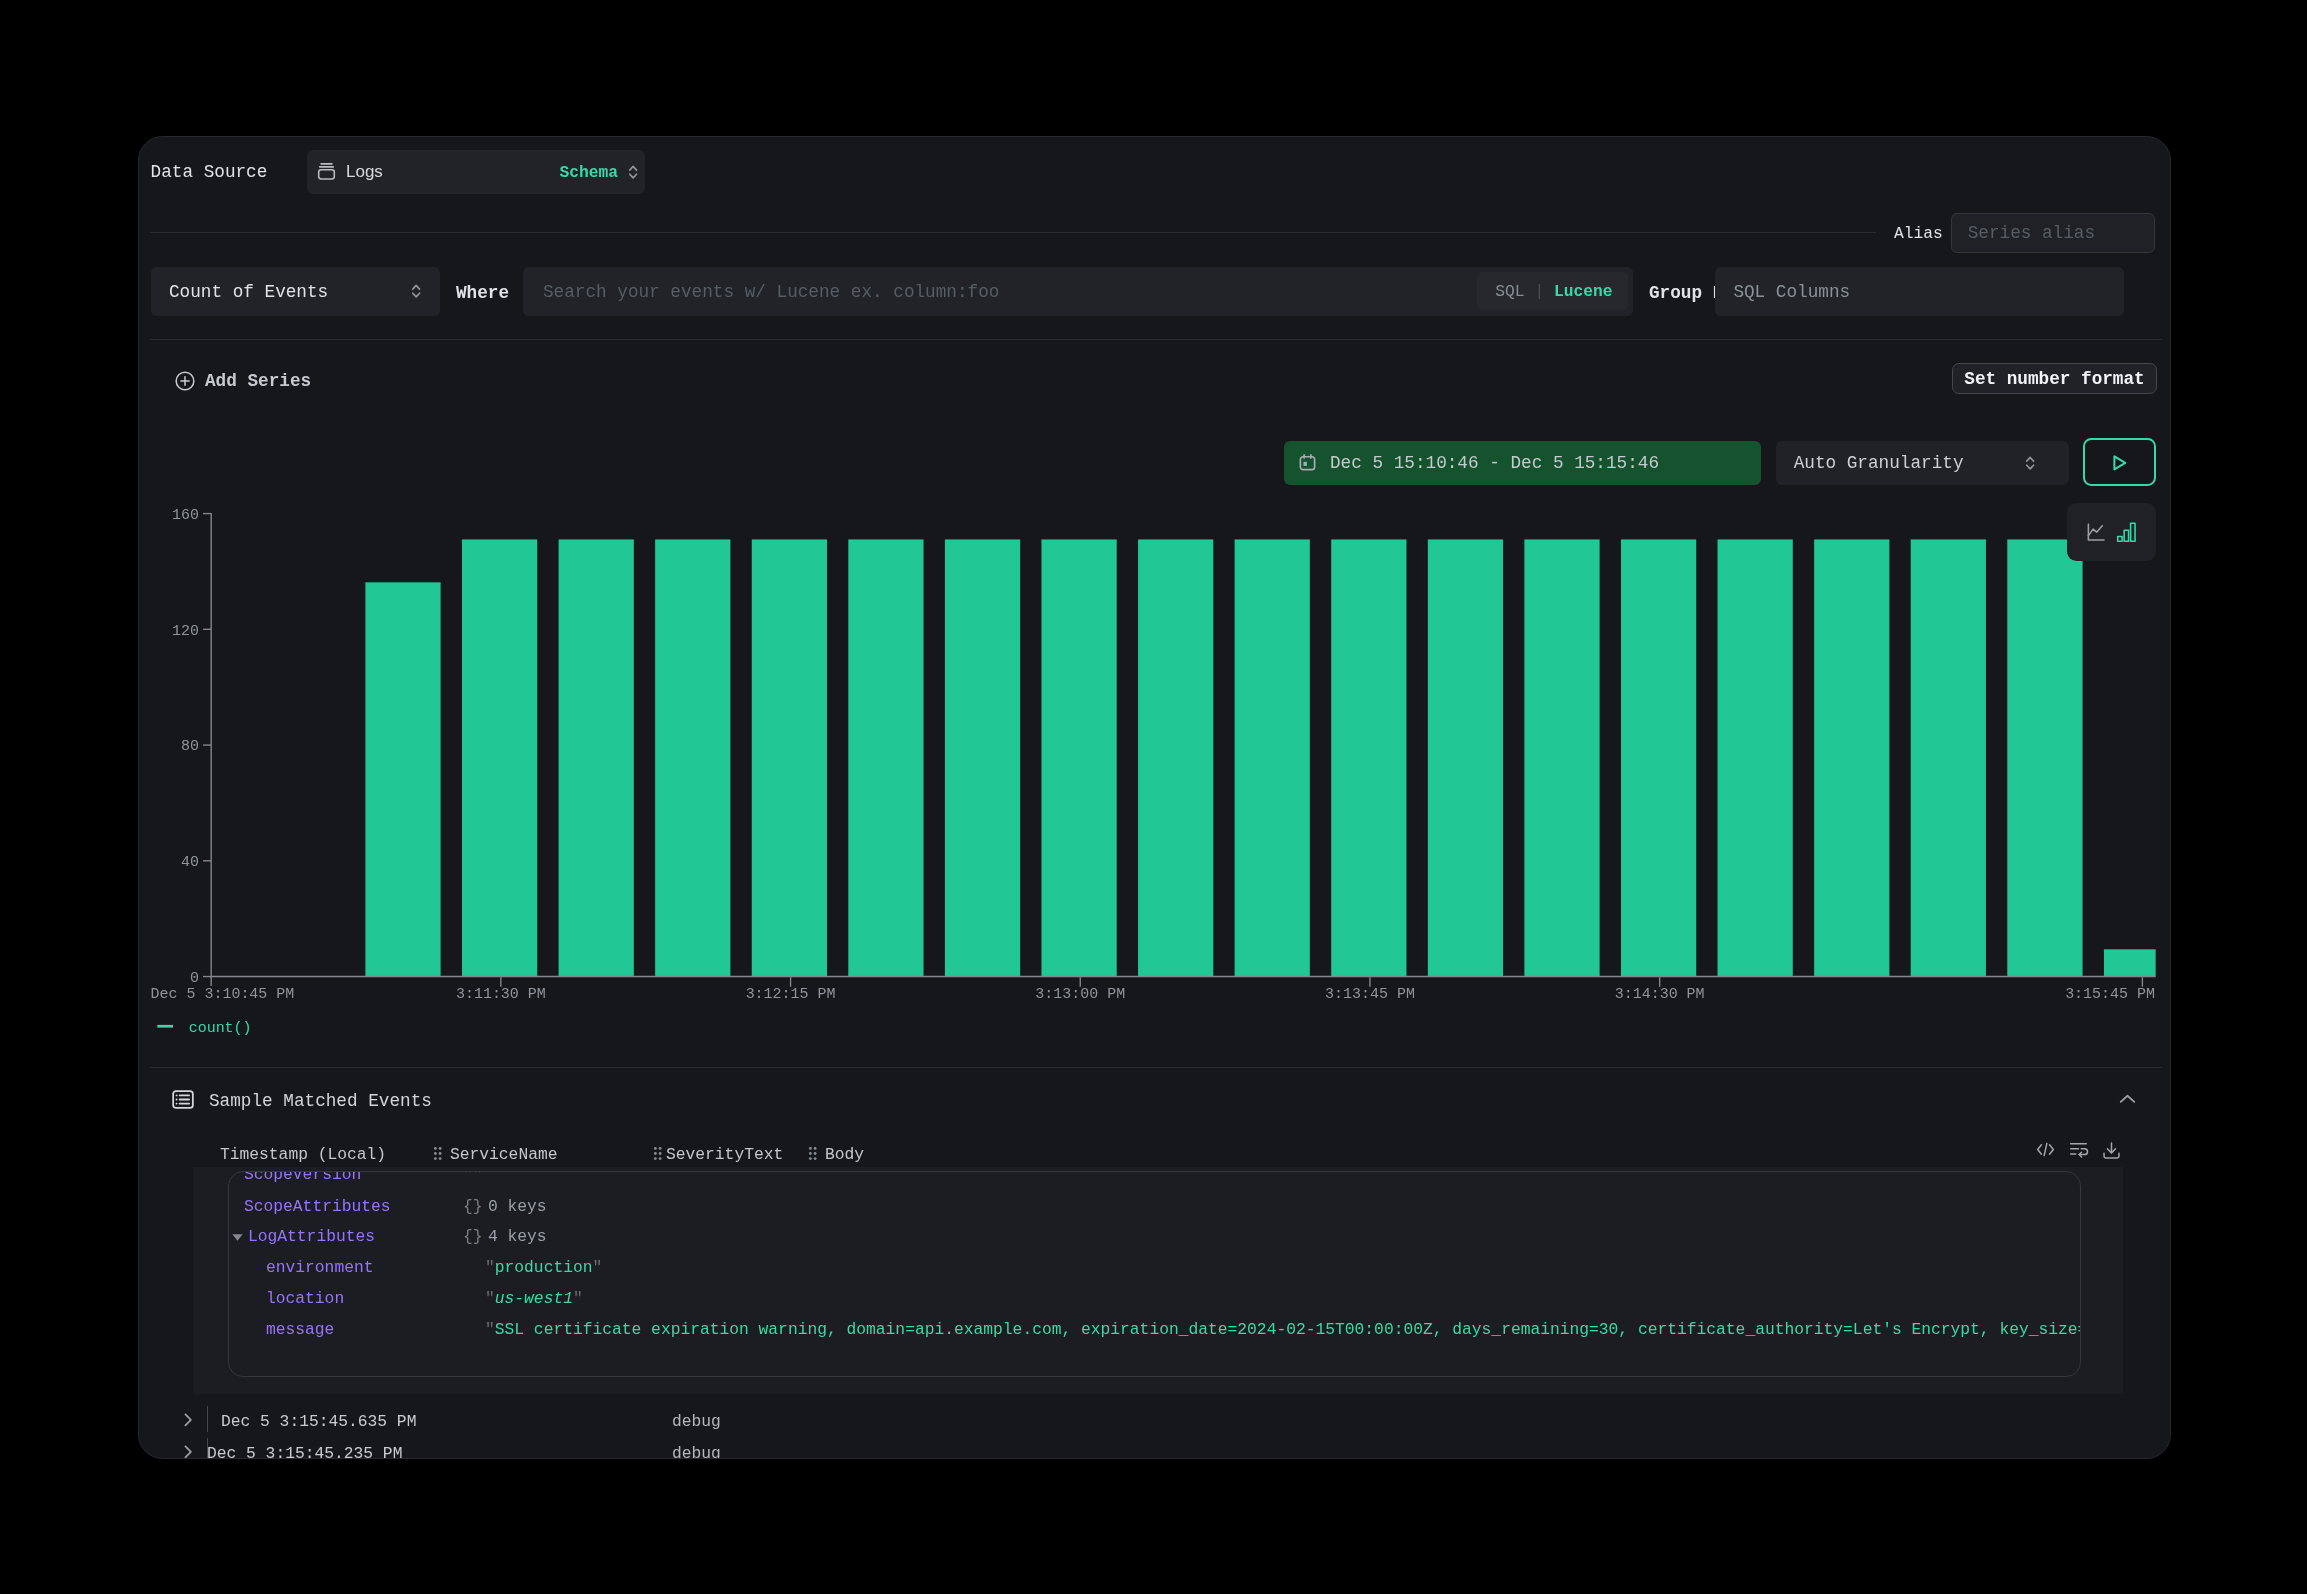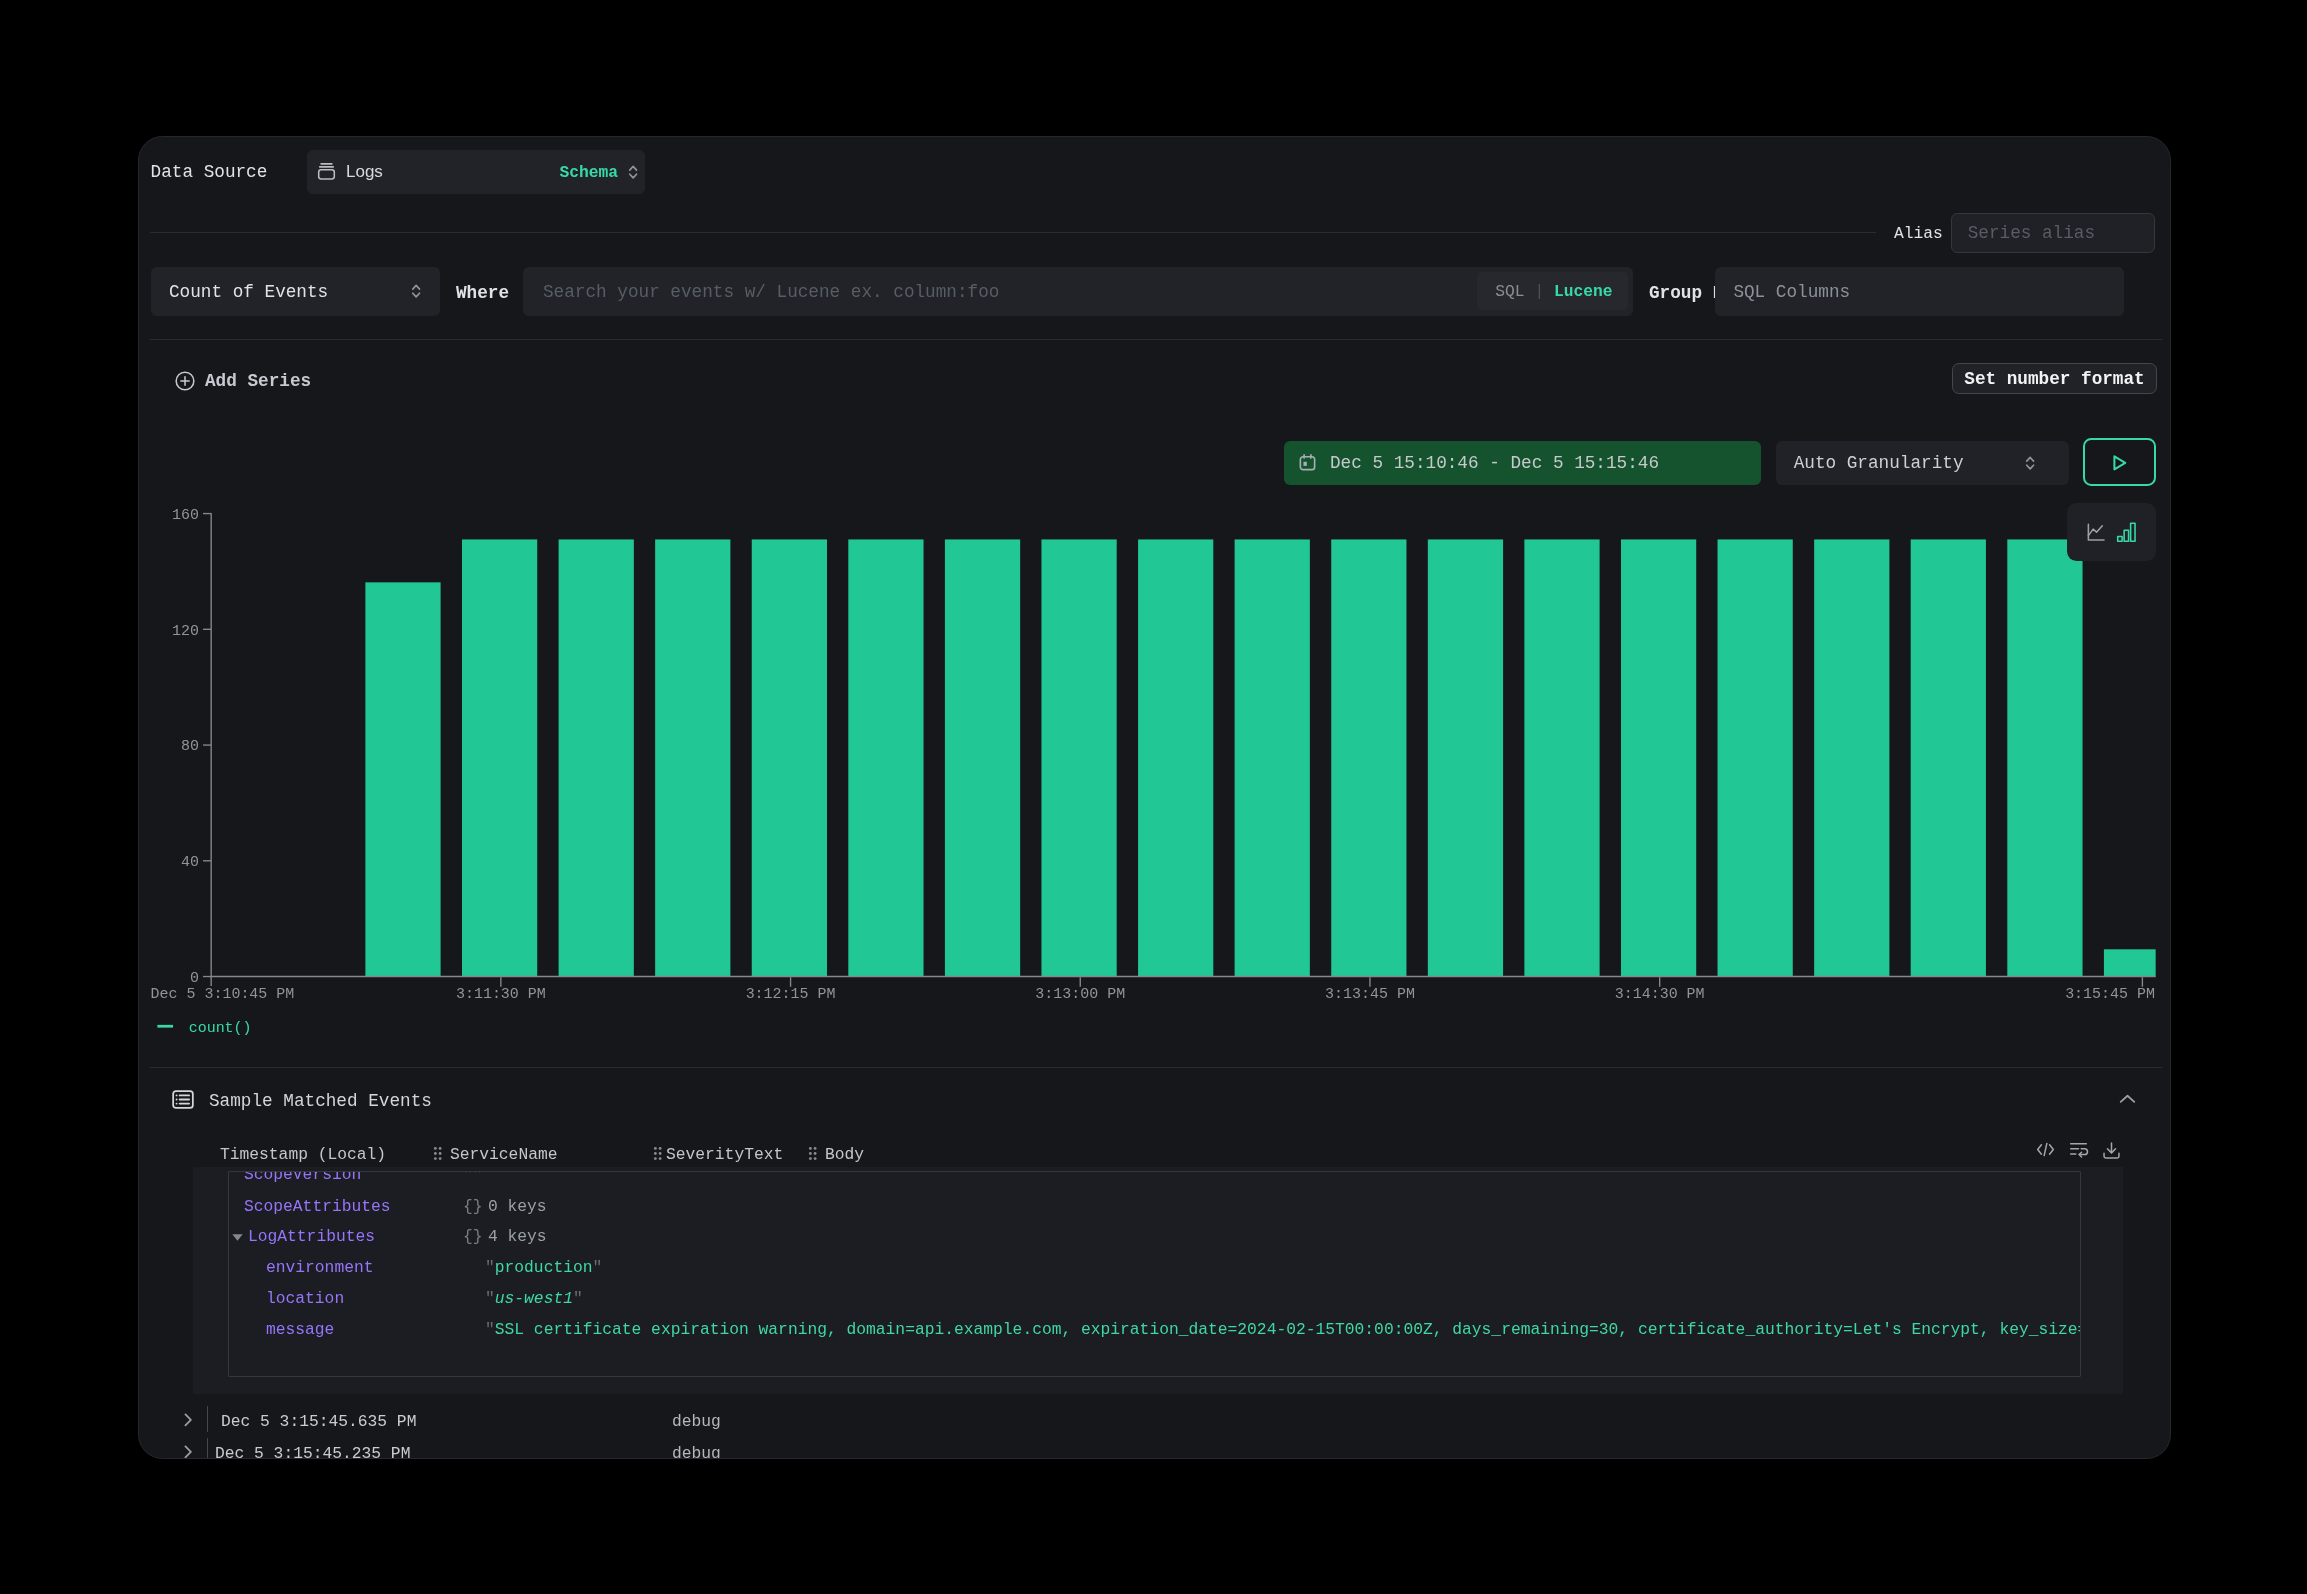--- a/index.html
+++ b/index.html
@@ -255,21 +255,21 @@
   </svg>
   <svg style="left:1963px; top:1004px;" width="19" height="19" viewBox="0 0 28 28">
     <g fill="none" stroke="#a2a7ad" stroke-width="2.2" stroke-linecap="round" stroke-linejoin="round">
       <path d="M 3 18 L 3 22.5 A 2.5 2.5 0 0 0 5.5 25 L 22.5 25 A 2.5 2.5 0 0 0 25 22.5 L 25 18"></path>
       <line x1="14" y1="3" x2="14" y2="17"></line>
       <polyline points="8,11.5 14,17.5 20,11.5"></polyline>
     </g>
   </svg>
 
   <div class="abs" style="left:54px; top:1030px; width:1930px; height:227px; background:#1b1d22;"></div>
-  <div class="abs" style="left:89px; top:1034px; width:1853px; height:206px; border:1.4px solid #34373d; border-radius:1px; overflow:hidden; font-size:16.3px; white-space:pre;">
+  <div class="abs" style="left:89px; top:1034px; width:1853px; height:206px; border:1.4px solid #34373d; border-radius:15px; overflow:hidden; font-size:16.3px; white-space:pre;">
     <div class="abs row" style="left:0; top:-8.9px; width:1850px; height:24.5px; line-height:24.5px;">
       <span class="abs" style="left:15px; color:#9775fa;">ScopeVersion</span>
       <span class="abs" style="left:234px; color:#686d73;">""</span>
     </div>
     <div class="abs row" style="left:0; top:22.5px; width:1850px; height:24.5px; line-height:24.5px;">
       <span class="abs" style="left:15px; color:#9775fa;font-family:Liberation Mono, monospace;">ScopeAttributes</span>
       <span class="abs" style="left:234px; color:#787d84;">{}</span>
       <span class="abs" style="left:259px; color:#9aa0a7;">0 keys</span>
     </div>
     <div class="abs row" style="left:0; top:53px; width:1850px; height:24.5px; line-height:24.5px;">
@@ -300,18 +300,18 @@
       </svg>
     <span class="abs" style="left:68px; top:-2px; width:1.4px; height:26px; background:#45494f;"></span>
     <span class="abs" style="left:82px;">Dec 5 3:15:45.635 PM</span>
     <span class="abs" style="left:533px; color:#b4b8be;">debug</span>
   </div>
   <div class="abs row" style="left:0px; top:1303px; width:2033px; height:27px; line-height:27px; font-size:16.3px; color:#c9ccd0; white-space:pre;">
     <svg class="abs" style="left:43px; top:3.4px;" width="12.3" height="17.7" viewBox="0 0 18 26">
         <polyline points="5,5 13,13 5,21" fill="none" stroke="#9aa0a6" stroke-width="2.6" stroke-linecap="round" stroke-linejoin="round"></polyline>
       </svg>
     <span class="abs" style="left:68px; top:-2px; width:1.4px; height:26px; background:#45494f;"></span>
-    <span class="abs" style="left:76px;">Dec 5 3:15:45.235 PM</span>
+    <span class="abs" style="left:68px;">Dec 5 3:15:45.235 PM</span>
     <span class="abs" style="left:533px; color:#b4b8be;">debug</span>
   </div>
 
 </div>
 
 
 </body></html>

